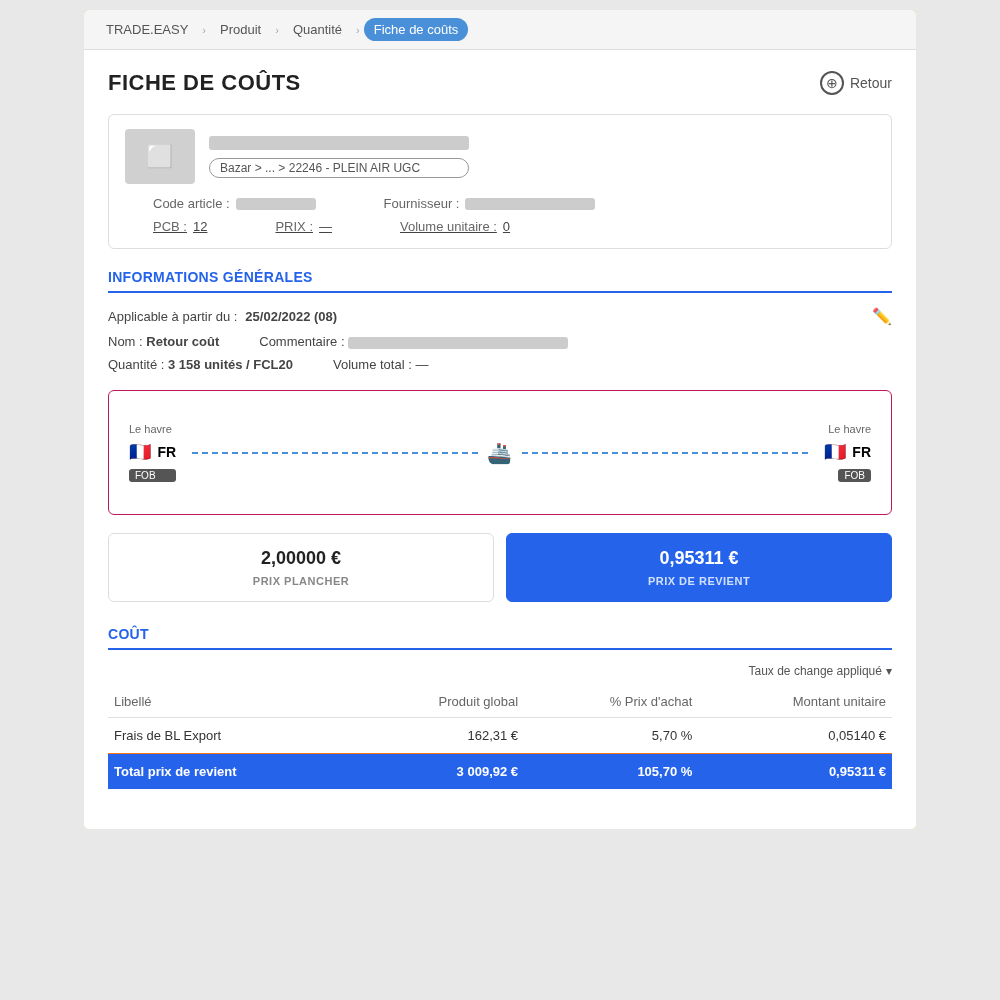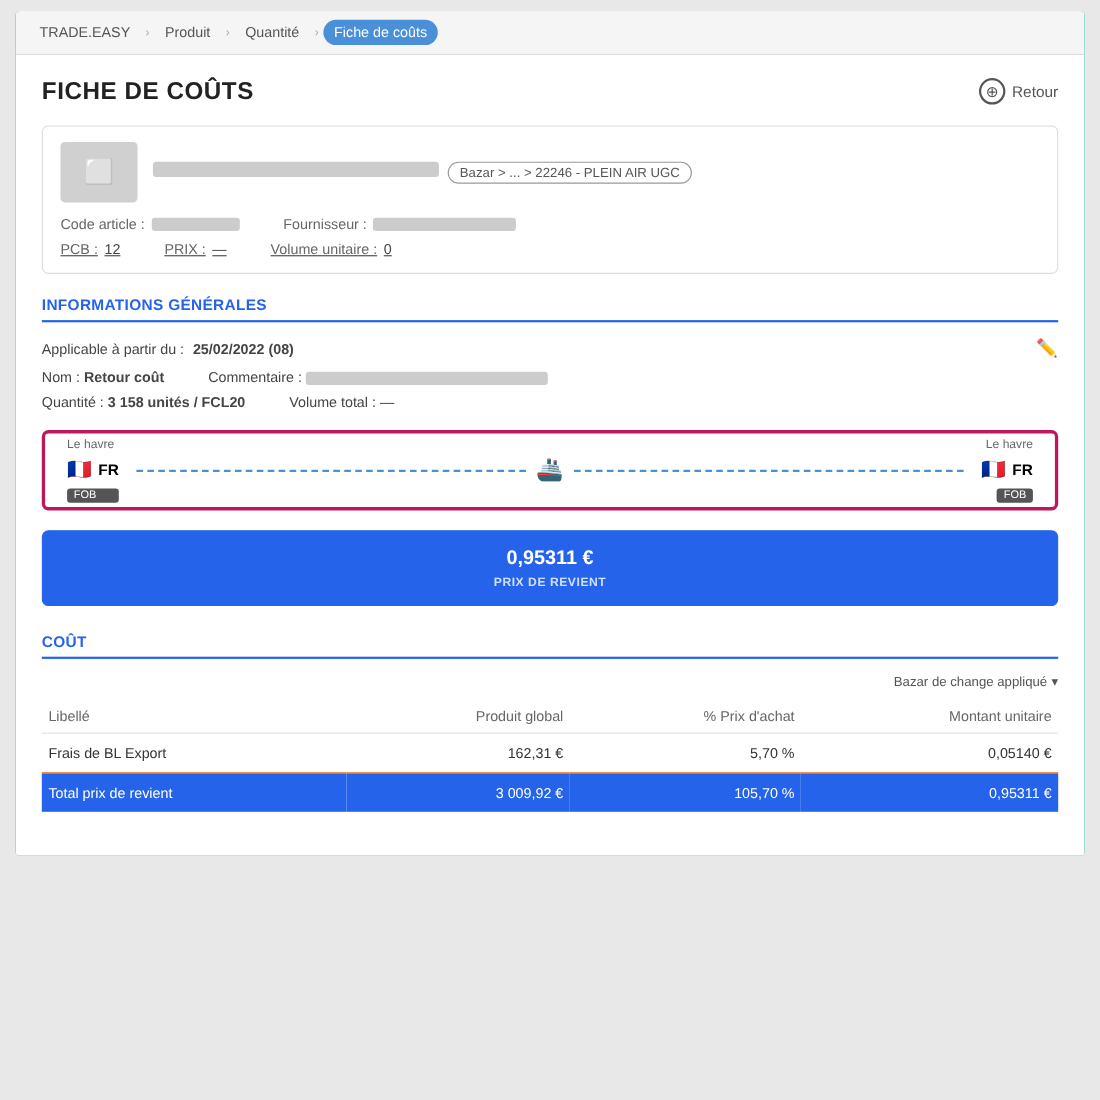--- a/index.html
+++ b/index.html
@@ -6,22 +6,22 @@
     body {
       font-family: Arial, sans-serif;
       background: #e8e8e8;
       display: flex;
       justify-content: center;
       align-items: flex-start;
       min-height: 1000px;
       padding: 10px;
     }
     .page-wrapper {
-      width: 972px;
-      background: #14b8a6;
+      width: 832px;
+      background: #84cc16;
       border-radius: 4px;
       overflow: hidden;
     }
     
     .breadcrumb {
       display: flex;
       align-items: center;
       padding: 8px 12px;
       background: #f5f5f5;
       border-bottom: 1px solid #ddd;
@@ -100,21 +100,21 @@
       align-items: center;
       justify-content: center;
       flex-shrink: 0;
     }
     .image-icon {
       color: #888;
       font-size: 22px;
     }
     .product-info-top {
       display: flex;
-      flex-direction: row;
+      flex-direction: column;
       gap: 8px;
     }
     .product-name-blurred {
       height: 14px;
       background: #ccc;
       border-radius: 3px;
       width: 260px;
     }
     .product-badge {
       display: inline-block;
@@ -127,20 +127,21 @@
     .product-meta {
       display: flex;
       gap: 40px;
       font-size: 13px;
       color: #444;
     }
     .meta-item {
       display: flex;
       align-items: center;
       gap: 6px;
+      margin-left: 28px;
     }
     .meta-label { color: #666; }
     .meta-value-blurred {
       display: inline-block;
       height: 12px;
       background: #ccc;
       border-radius: 3px;
       width: 80px;
     }
     
@@ -181,23 +182,23 @@
     }
     .blurred-text {
       display: inline-block;
       height: 12px;
       background: #ccc;
       border-radius: 3px;
       vertical-align: middle;
     }
     
     .route-box {
-      border: 3px solid #be185d;
+      border: 1px solid #be185d;
       border-radius: 6px;
-      padding: 4px 20px;
+      padding: 32px 20px;
       margin-bottom: 18px;
       position: relative;
     }
     .route-inner {
       display: flex;
       justify-content: space-between;
       align-items: center;
     }
     .route-port {
       display: flex;
@@ -335,21 +336,21 @@
       padding: 10px 6px;
       color: #333;
       border-bottom: 1px solid #f97316;
     }
     .cost-table td:not(:first-child) {
       text-align: right;
     }
     .cost-table .total-row td {
       background: #2563eb;
       color: #fff;
-      font-weight: 400;
+      font-weight: 700;
       border: none;
       padding: 10px 6px;
     }
   </style>
 </head>
 <body>
 
 <div class="page-wrapper">
 
   <div class="breadcrumb">
@@ -461,33 +462,38 @@
           <div class="port-flag-row">
             <span class="flag">🇫🇷</span>
             <span>FR</span>
           </div>
           <span class="fob-badge">FOB</span>
         </div>
       </div>
     </div>
 
     <div class="price-cards">
+      <div class="price-card">
+        <div class="price-main">2,00000 €</div>
+        <div class="price-sub"></div>
+        <div class="price-label">PRIX PLANCHER</div>
+      </div>
       <div class="price-card highlight">
         <div class="price-main">0,95311 €</div>
         <div class="price-sub"></div>
         <div class="price-label">PRIX DE REVIENT</div>
       </div>
     </div>
 
     <div class="cost-section">
       <div class="section-header">COÛT</div>
 
       <div class="cost-header-row">
         <div class="taux-dropdown">
-          <span>Bazar de change appliqué</span>
+          <span>Taux de change appliqué</span>
           <span>▾</span>
         </div>
       </div>
 
       <table class="cost-table">
         <thead>
           <tr>
             <th>Libellé</th>
             <th>Produit global</th>
             <th>% Prix d'achat</th>

